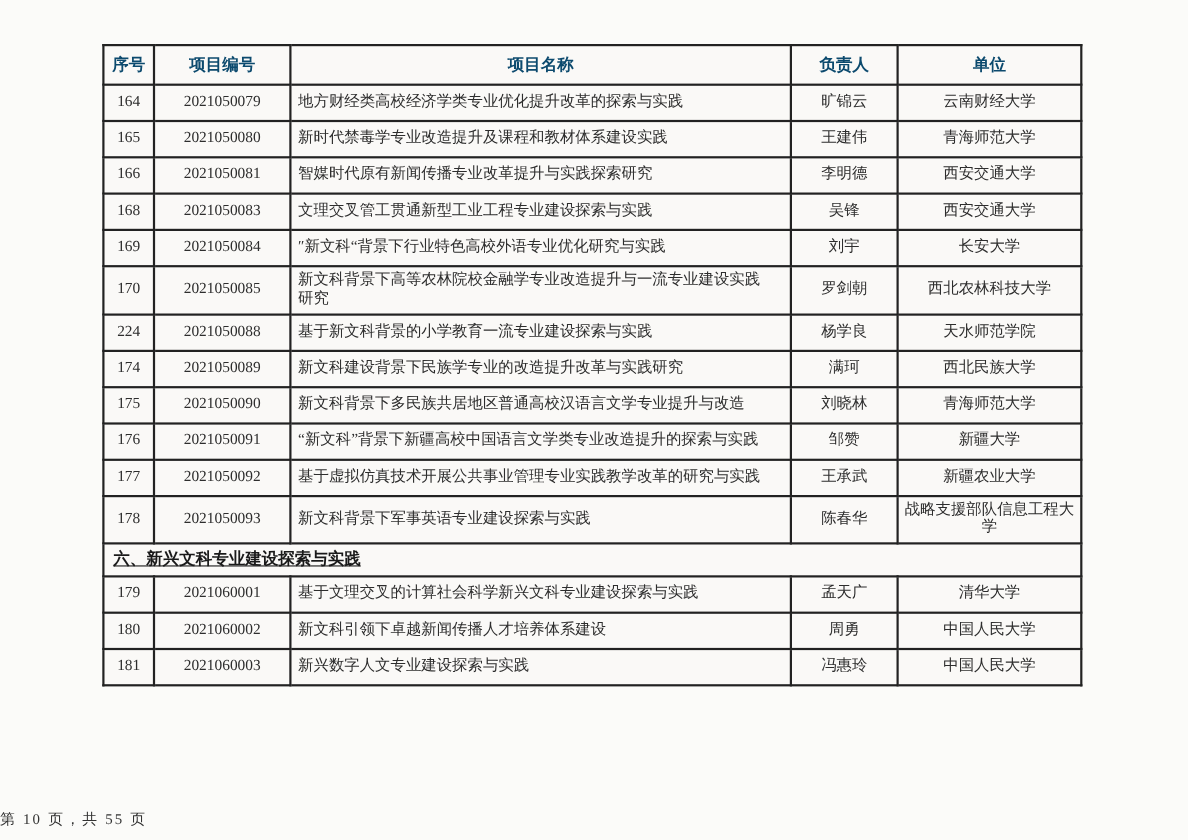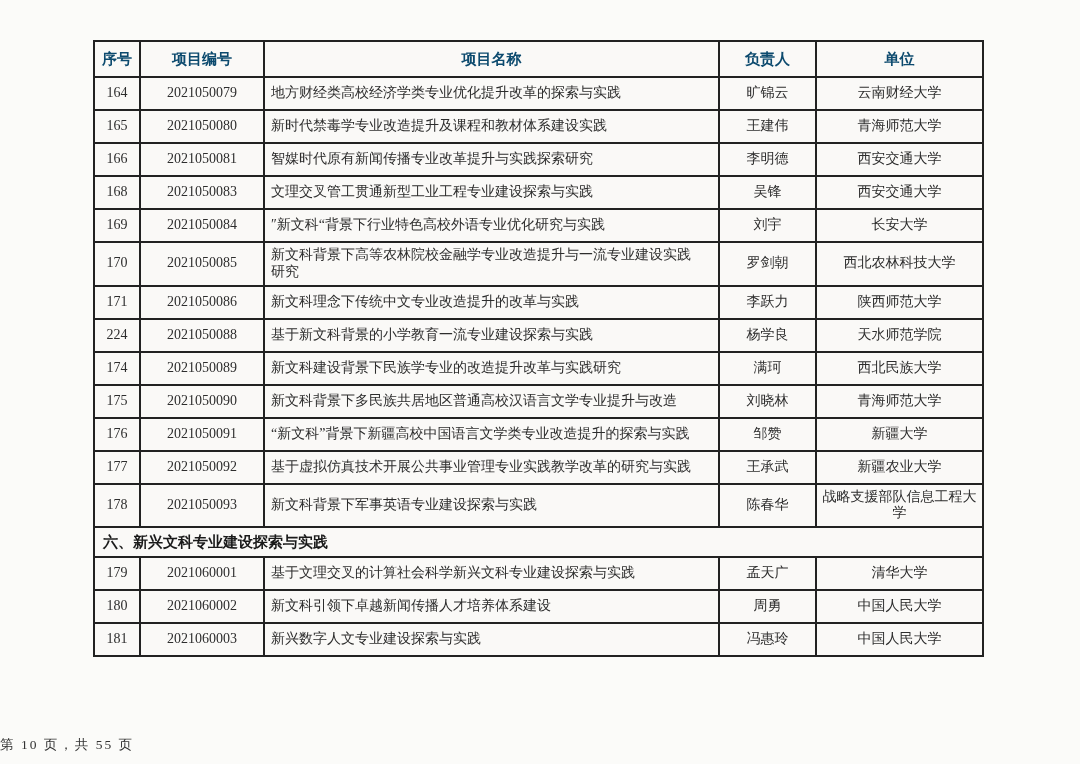--- a/index.html
+++ b/index.html
@@ -60,20 +60,21 @@
     padding-right: 22px;
   }
   table.projects td.section-cell {
     font-family: "Liberation Sans", "DejaVu Sans", sans-serif;
     font-weight: bold;
     font-size: 15px;
     color: #1a1a1a;
     text-align: left;
     padding-left: 8px;
     height: 30px;
+    text-decoration: underline;
   }
   .footer {
     position: absolute;
     left: 0;
     top: 736px;
     width: 1080px;
     text-align: left;
     font-size: 13.5px;
     color: #333333;
     letter-spacing: 2px;
@@ -138,27 +139,20 @@
           <td class="cell-org">长安大学</td>
         </tr>
         <tr>
           <td class="cell-num">170</td>
           <td class="cell-code">2021050085</td>
           <td class="cell-title">新文科背景下高等农林院校金融学专业改造提升与一流专业建设实践研究</td>
           <td class="cell-leader">罗剑朝</td>
           <td class="cell-org">西北农林科技大学</td>
         </tr>
         <tr>
-          <td class="cell-num">171</td>
-          <td class="cell-code">2021050086</td>
-          <td class="cell-title">新文科理念下传统中文专业改造提升的改革与实践</td>
-          <td class="cell-leader">李跃力</td>
-          <td class="cell-org">陕西师范大学</td>
-        </tr>
-        <tr>
           <td class="cell-num">224</td>
           <td class="cell-code">2021050088</td>
           <td class="cell-title">基于新文科背景的小学教育一流专业建设探索与实践</td>
           <td class="cell-leader">杨学良</td>
           <td class="cell-org">天水师范学院</td>
         </tr>
         <tr>
           <td class="cell-num">174</td>
           <td class="cell-code">2021050089</td>
           <td class="cell-title">新文科建设背景下民族学专业的改造提升改革与实践研究</td>

